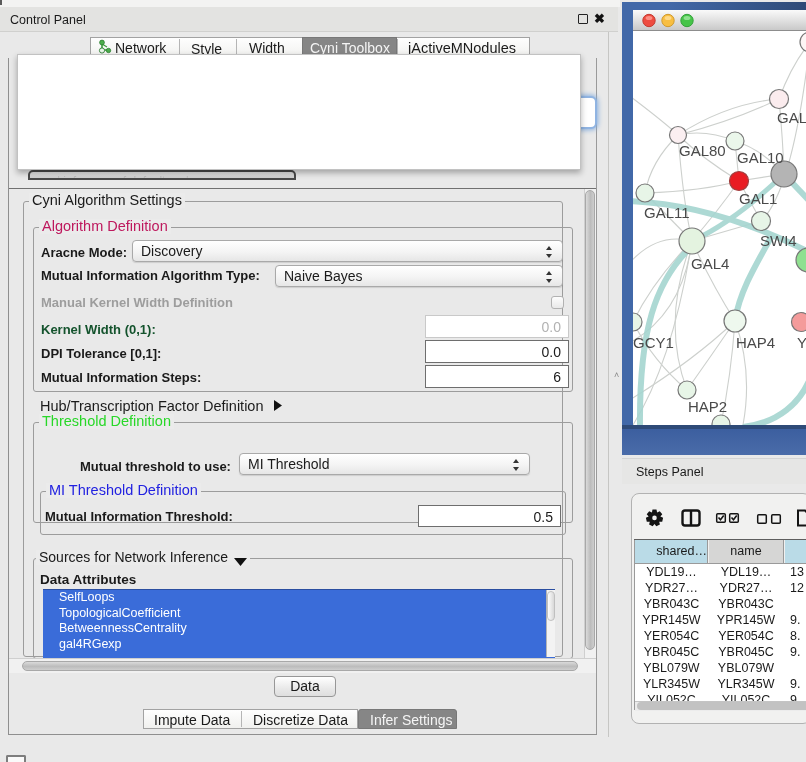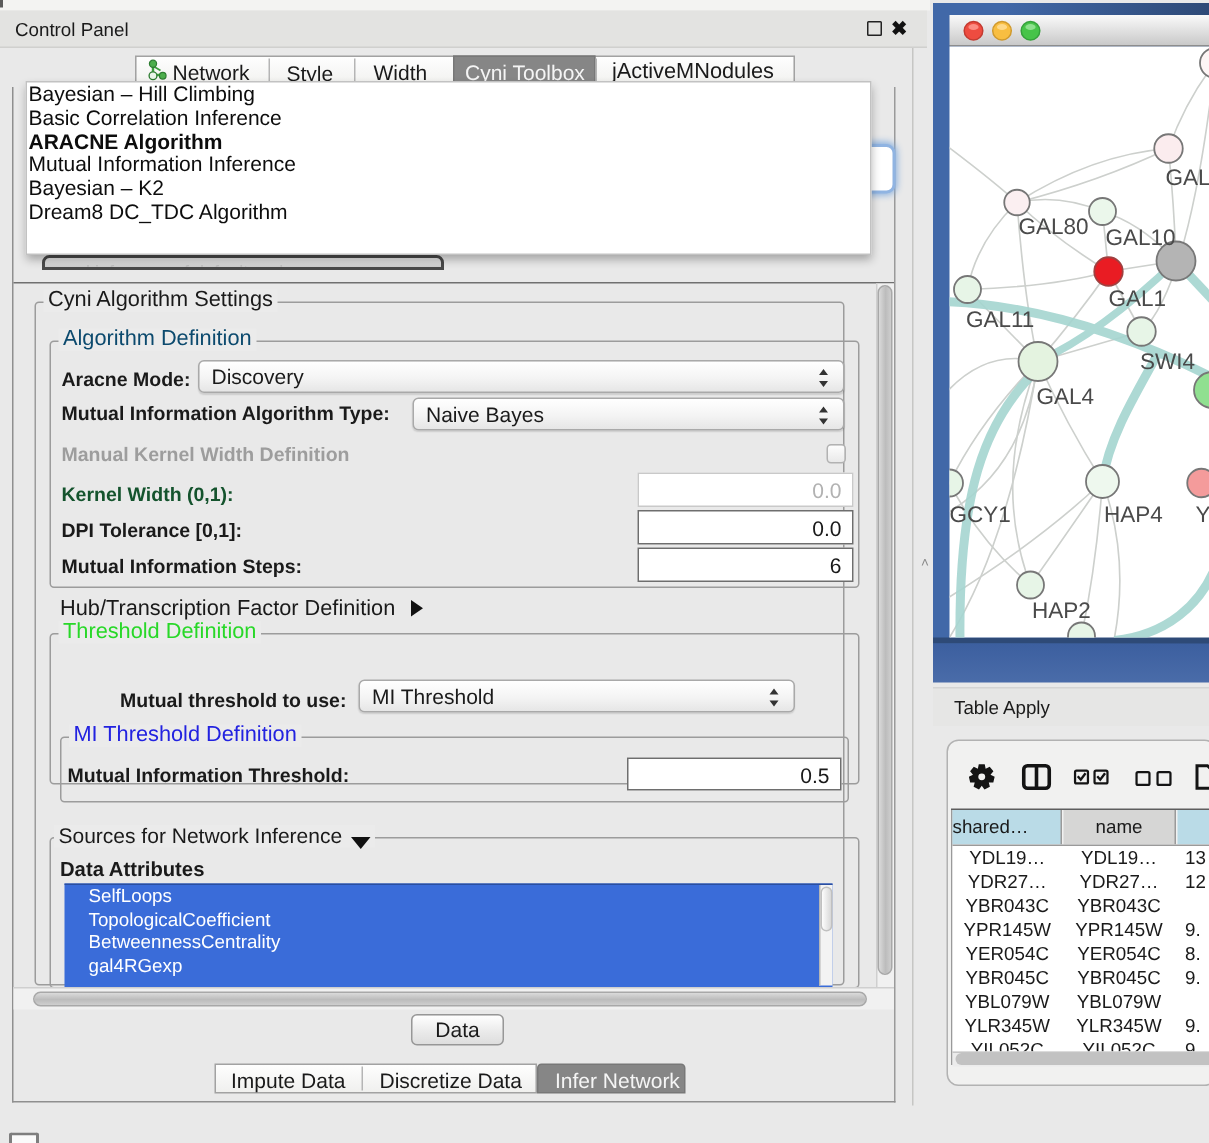--- a/index.html
+++ b/index.html
@@ -47,29 +47,28 @@
 <div class="lbl" style="left:249px;top:40px">Width</div>
 <div class="lbl" style="left:310px;top:40px;color:#f5f5f5">Cyni Toolbox</div>
 <div class="lbl" style="left:408px;top:40px;font-size:14.5px">jActiveMNodules</div>
 
 <div class="abs" style="left:9px;top:188px;width:587px;height:1px;background:#707070"></div>
 
 <div class="abs" style="left:520px;top:96px;width:77px;height:33px;border:2px solid #90b4e2;border-radius:6px;background:#fff;box-shadow:0 0 5px 1px #86aede"></div>
 <div class="abs" style="left:28px;top:170px;width:268px;height:10px;border:2px solid #4a4a4a;border-radius:5px 5px 0 0;background:linear-gradient(#e8e8e8,#cfcfcf);overflow:hidden"><span style="color:#bfbfbf;font-size:12px;padding-left:14px">gal inference of default node</span></div>
 
 <div class="abs" style="left:17px;top:54px;width:564px;height:116px;background:#fff;border:1px solid #c2c2c2;box-shadow:0 3px 6px rgba(0,0,0,.3);z-index:5">
-<div style="padding-left:1px;line-height:15.8px;color:#0d0d0d;letter-spacing:0">Bayesian – Hill Climbing<br>Basic Correlation Inference<br><b>ARACNE Algorithm</b><br>Mutual Information Inference<br>Bayesian – K2<br>Dream8 DC_TDC Algorithm</div>
 </div>
 
 <div class="grp" style="left:23px;top:201px;width:540px;height:456px">
     <span>Cyni Algorithm Settings</span>
   </div>
 
 <div class="grp" style="left:33px;top:227px;width:540px;height:165px">
-    <span style="color:#0c4a6e">Algorithm Definition</span>
+    <span style="color:#be185d">Algorithm Definition</span>
   </div>
 <div class="lbl bold" style="left:41px;top:245px">Aracne Mode:</div>
 <div class="combo" style="left:132px;top:240px;width:431px">Discovery<svg class="arr" viewBox="0 0 8 14">
       <path d="M1 5 L4 1 L7 5 Z M1 9 L4 13 L7 9 Z" fill="#333"></path>
     </svg></div>
 <div class="lbl bold" style="left:41px;top:268px">Mutual Information Algorithm Type:</div>
 <div class="combo" style="left:275px;top:265px;width:288px">Naive Bayes<svg class="arr" viewBox="0 0 8 14">
       <path d="M1 5 L4 1 L7 5 Z M1 9 L4 13 L7 9 Z" fill="#333"></path>
     </svg></div>
 <div class="lbl bold" style="left:41px;top:295px;color:#9d9d9d">Manual Kernel Width Definition</div>
@@ -115,21 +114,21 @@
 <div class="abs" style="left:9px;top:658px;width:587px;height:15px;background:#f1f1f1;border-top:1px solid #cfcfcf"></div>
 <div class="abs" style="left:22px;top:661px;width:556px;height:10px;background:linear-gradient(#dadada,#bcbcbc 55%,#cecece);border:1px solid #a8a8a8;border-radius:5px"></div>
 
 <div class="abs" style="left:274px;top:676px;width:62px;height:21px;border:1px solid #979797;border-radius:4px;background:linear-gradient(#ffffff,#e9e9e9 60%,#dedede);text-align:center;line-height:19px">Data</div>
 
 <div class="abs" style="left:143px;top:709px;width:215px;height:20px;background:linear-gradient(#fefefe,#f0f0ee);border:1px solid #a2a2a2"></div>
 <div class="abs" style="left:241px;top:711px;width:1px;height:16px;background:#b5b5b5"></div>
 <div class="abs" style="left:358px;top:709px;width:99px;height:20px;background:#868686;border:1px solid #787878;border-radius:3px 3px 0 0"></div>
 <div class="lbl" style="left:154px;top:712px">Impute Data</div>
 <div class="lbl" style="left:253px;top:712px">Discretize Data</div>
-<div class="lbl" style="left:370px;top:712px;color:#f5f5f5">Infer Network</div>
+<div class="lbl" style="left:370px;top:712px;color:#f5f5f5">Infer Settings</div>
 
 <div class="abs" style="left:6px;top:755px;width:20px;height:7px;border:2px solid #7e7e7e;border-bottom:none;border-radius:2px 2px 0 0;background:#fafafa"></div>
 
 <div class="abs" style="left:614px;top:370px;color:#8a8a8a;font-size:9px">˄</div>
 
 <div class="abs" style="left:622px;top:2px;width:184px;height:431px;background:linear-gradient(90deg,#4168a8 25%,#2e4a77)"></div>
 <div class="abs" style="left:622px;top:425px;width:184px;height:4px;background:#2e4a77"></div>
 <div class="abs" style="left:622px;top:429px;width:184px;height:26px;background:linear-gradient(#3c5f9f,#4a6ca9)"></div>
 
 <div class="abs" style="left:633px;top:10px;width:173px;height:21px;background:linear-gradient(#fafafa,#c9c9c9);border-bottom:1px solid #8d8d8d"></div>
@@ -208,21 +207,21 @@
 <text x="127" y="215">SWI4</text>
 <text x="58" y="238">GAL4</text>
 <text x="0" y="317">GCY1</text>
 <text x="103" y="317">HAP4</text>
 <text x="164" y="317">YJL</text>
 <text x="55" y="381">HAP2</text>
 </g>
 </svg>
 
 <div class="abs" style="left:622px;top:458px;width:184px;height:26px;background:#e6e6e5;border-top:1px solid #d4d4d4"></div>
-<div class="abs" style="left:636px;top:465px;font-size:12.5px">Table Apply</div>
+<div class="abs" style="left:636px;top:465px;font-size:12.5px">Steps Panel</div>
 <div class="abs" style="left:631px;top:493px;width:180px;height:231px;background:#f1f1f0;border:1px solid #b2b2b2;border-radius:8px"></div>
 
 <svg class="abs" style="left:645px;top:508px" width="165" height="21" viewBox="0 0 165 21">
 <g fill="#141414">
 <path d="M 6.90 4.49 L 7.51 1.53 L 11.49 1.53 L 12.10 4.49 L 14.80 3.13 L 17.28 6.24 L 15.35 8.56 L 18.10 9.82 L 17.21 13.70 L 14.19 13.64 L 14.92 16.58 L 11.34 18.30 L 9.50 15.90 L 7.66 18.30 L 4.08 16.58 L 4.81 13.64 L 1.79 13.70 L 0.90 9.82 L 3.65 8.56 L 1.72 6.24 L 4.20 3.13 Z"></path>
       <circle cx="9.5" cy="9.9" r="2.3" fill="#f1f1f0"></circle>
 </g>
 <rect x="37.5" y="2.5" width="17" height="15" rx="2.5" fill="none" stroke="#141414" stroke-width="2.4"></rect>
 <line x1="46" y1="2.5" x2="46" y2="17.5" stroke="#141414" stroke-width="2.4"></line>
 <g fill="none" stroke="#141414" stroke-width="1.5">
@@ -231,21 +230,21 @@
 <rect x="112.7" y="6.7" width="8.6" height="8.6" rx="1"></rect>
 <rect x="126.7" y="6.7" width="8.6" height="8.6" rx="1"></rect>
 </g>
 <path d="M73.5 9.5 L75.5 11.8 L78.7 7.5" fill="none" stroke="#141414" stroke-width="1.6"></path>
 <path d="M86.5 9.5 L88.5 11.8 L91.7 7.5" fill="none" stroke="#141414" stroke-width="1.6"></path>
 <path d="M153 2.5 L160 2.5 L164 6.5 L164 17.5 L153 17.5 Z" fill="none" stroke="#141414" stroke-width="2"></path>
 </svg>
 
 <div class="abs" style="left:634px;top:539px;width:172px;height:1px;background:#5e5e5e"></div>
 <div class="abs" style="left:634px;top:540px;width:1px;height:170px;background:#9a9a9a"></div>
-<div class="abs" style="left:635px;top:540px;width:73px;height:23px;background:#badbe7;border-right:1px solid #9a9a9a;text-align:left;line-height:23px;font-size:12.5px">shared…</div>
+<div class="abs" style="left:635px;top:540px;width:73px;height:23px;background:#badbe7;border-right:1px solid #9a9a9a;text-align:right;line-height:23px;font-size:12.5px">shared…</div>
 <div class="abs" style="left:709px;top:540px;width:75px;height:23px;background:#d6d6d5;border-right:1px solid #9a9a9a;text-align:center;line-height:23px;font-size:12.5px">name</div>
 <div class="abs" style="left:785px;top:540px;width:21px;height:23px;background:#badbe7"></div>
 <div class="abs" style="left:635px;top:563px;width:171px;height:138px;background:#fff;border-top:1px solid #9a9a9a;overflow:hidden">
 <table style="border-collapse:collapse;font-size:12.5px;line-height:16px;width:190px;table-layout:fixed">
 <tbody>
         <tr>
           <td style="width:73px;text-align:center">YDL19…</td>
           <td style="width:76px;text-align:center">YDL19…</td>
           <td style="padding-left:6px">13</td>
         </tr>

